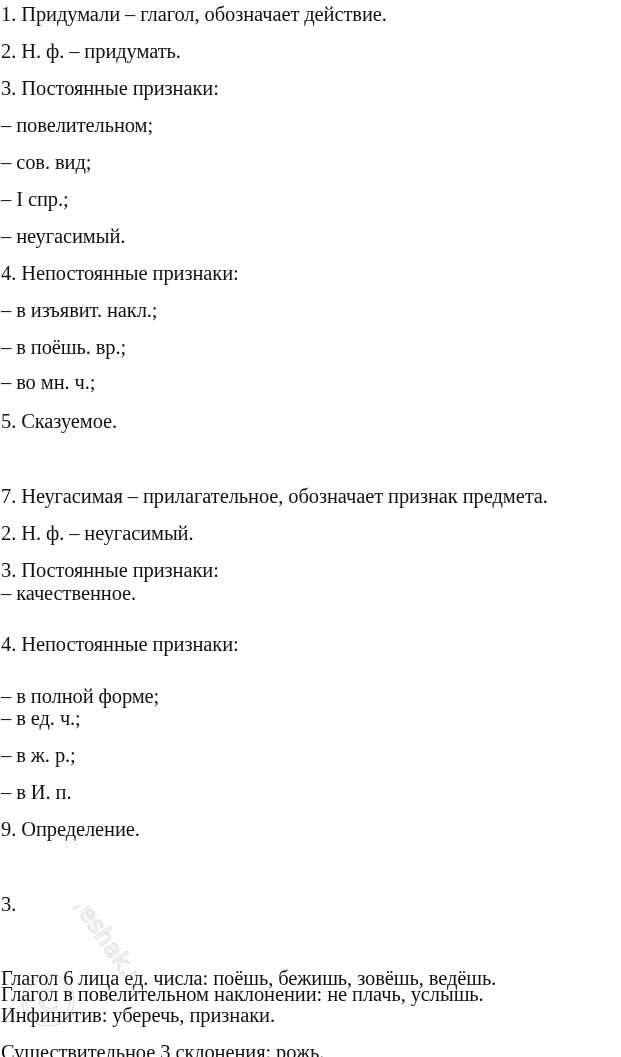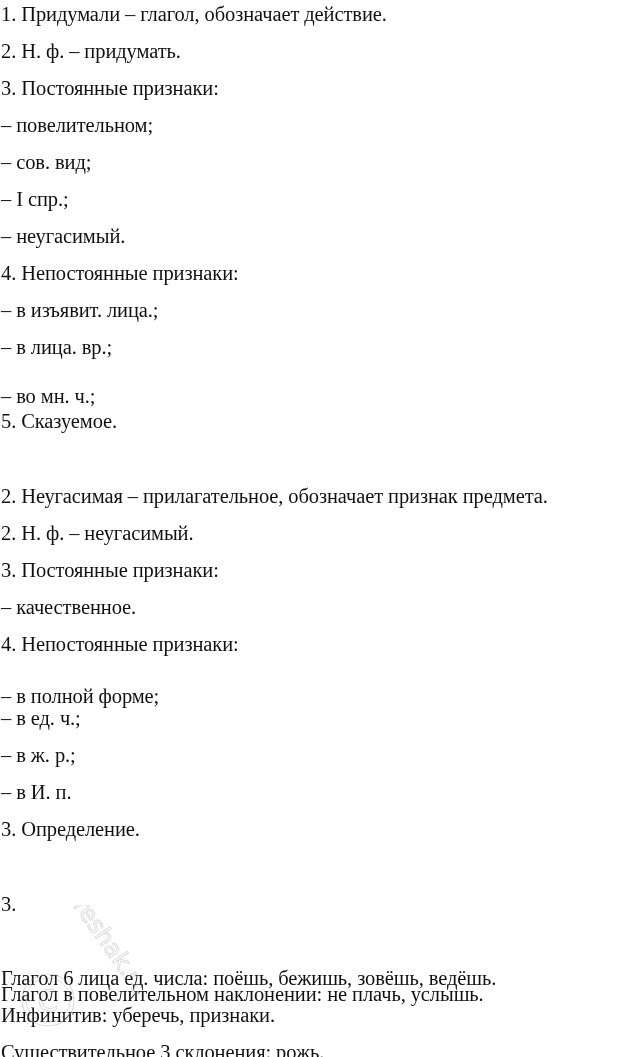--- a/index.html
+++ b/index.html
@@ -46,37 +46,37 @@
 
   <div>
     <div class="line" style="top:2px">1. Придумали – глагол, обозначает действие.</div>
     <div class="line" style="top:39px">2. Н. ф. – придумать.</div>
     <div class="line" style="top:76px">3. Постоянные признаки:</div>
     <div class="line" style="top:113px">– повелительном;</div>
     <div class="line" style="top:150px">– сов. вид;</div>
     <div class="line" style="top:187px">– I спр.;</div>
     <div class="line" style="top:224px">– неугасимый.</div>
     <div class="line" style="top:261px">4. Непостоянные признаки:</div>
-    <div class="line" style="top:298px">– в изъявит. лица.;</div>
-    <div class="line" style="top:335px">– в лица. вр.;</div>
-    <div class="line" style="top:384px">– во мн. ч.;</div>
+    <div class="line" style="top:298px">– в изъявит. накл.;</div>
+    <div class="line" style="top:335px">– в поёшь. вр.;</div>
+    <div class="line" style="top:370px">– во мн. ч.;</div>
     <div class="line" style="top:409px">5. Сказуемое.</div>
   </div>
 
   <div>
-    <div class="line" style="top:484px">2. Неугасимая – прилагательное, обозначает признак предмета.</div>
+    <div class="line" style="top:484px">7. Неугасимая – прилагательное, обозначает признак предмета.</div>
     <div class="line" style="top:521px">2. Н. ф. – неугасимый.</div>
     <div class="line" style="top:558px">3. Постоянные признаки:</div>
-    <div class="line" style="top:595px">– качественное.</div>
+    <div class="line" style="top:581px">– качественное.</div>
     <div class="line" style="top:632px">4. Непостоянные признаки:</div>
     <div class="line" style="top:684px">– в полной форме;</div>
     <div class="line" style="top:706px">– в ед. ч.;</div>
     <div class="line" style="top:743px">– в ж. р.;</div>
     <div class="line" style="top:780px">– в И. п.</div>
-    <div class="line" style="top:817px">3. Определение.</div>
+    <div class="line" style="top:817px">9. Определение.</div>
   </div>
 
   <div>
     <div class="line" style="top:892px">3.</div>
     <div class="line" style="top:982px">Глагол в повелительном наклонении: не плачь, услышь.</div>
     <div class="line" style="top:966px">Глагол 6 лица ед. числа: поёшь, бежишь, зовёшь, ведёшь.</div>
     <div class="line" style="top:1003px">Инфинитив: уберечь, признаки.</div>
     <div class="line" style="top:1040px">Существительное 3 склонения: рожь.</div>
   </div>
 

